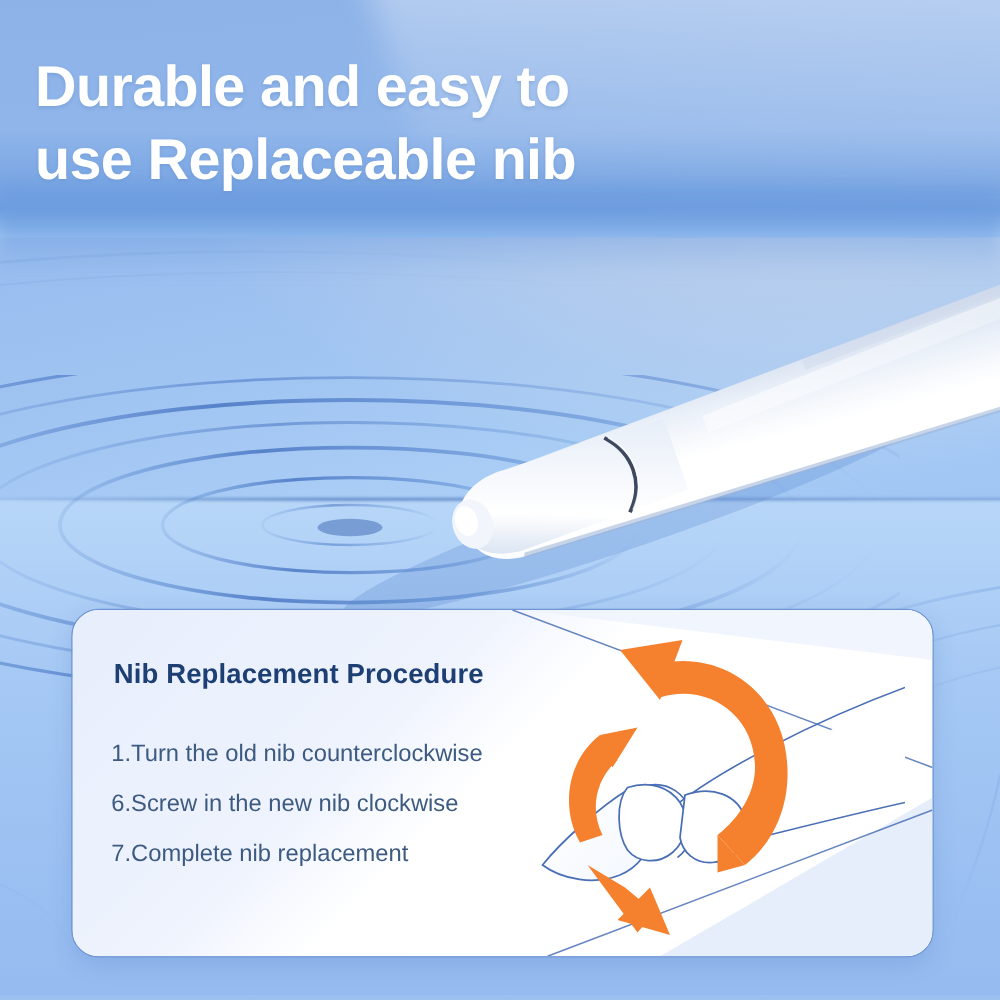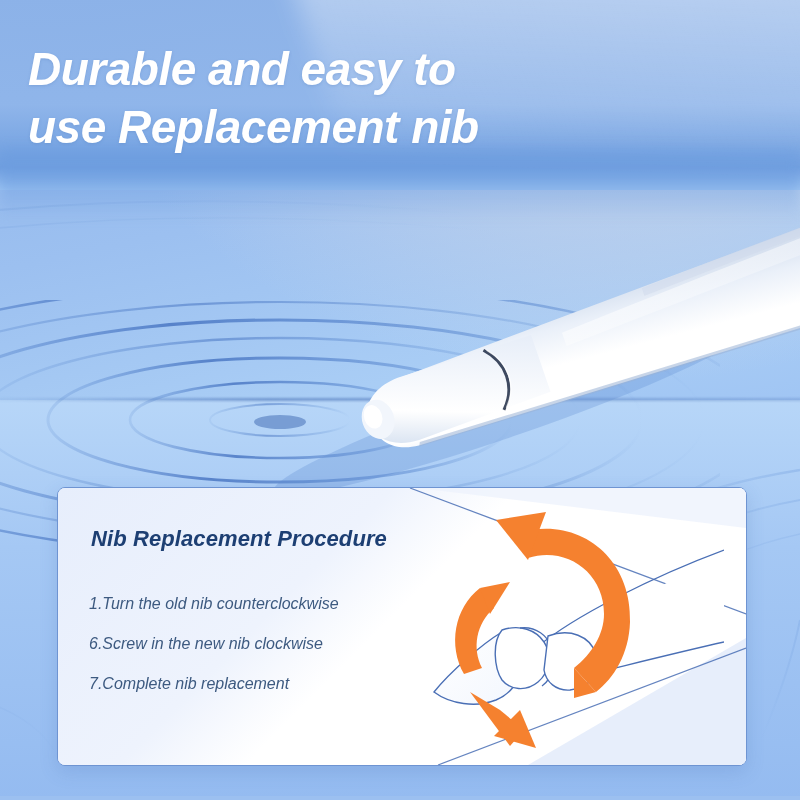--- a/index.html
+++ b/index.html
@@ -2,21 +2,21 @@
 <html><head>
 <meta charset="utf-8">
 <title>Stylus Nib Replacement</title>
 <style>
   html,body{margin:0;padding:0;}
   body{
     width:800px;height:800px;overflow:hidden;
     font-family:"Liberation Sans","DejaVu Sans",sans-serif;
     background:#9cc0f0;
   }
-  .poster{position:relative;width:800px;height:796px;overflow:hidden;font-style:italic;}
+  .poster{position:relative;width:800px;height:796px;overflow:hidden;}
 
   
   .bg-base{position:absolute;inset:0;
     background:
       radial-gradient(120% 80% at 78% 4%, #cdd6e8 0%, rgba(205,214,232,0) 55%),
       linear-gradient(168deg,#8fb4ea 0%, #9cc0f0 28%, #a9cdf5 48%, #96bcf2 72%, #8fb6ef 100%);
   }
   
   .horizon{position:absolute;left:0;right:0;top:0;height:190px;
     background:linear-gradient(180deg,#8cb2e8 0%,#8fb5ea 55%,#6d9ddf 88%,#9ec6f4 100%);
@@ -47,30 +47,30 @@
 
   
   .headline{position:absolute;left:28px;top:40px;width:520px;
     color:#ffffff;font-weight:700;font-size:46px;line-height:58px;
     letter-spacing:-0.5px;
     text-shadow:0 1px 3px rgba(80,120,180,.28);}
   .headline span{display:block;}
 
   
   .card{position:absolute;left:57px;top:487px;width:688px;height:277px;
-    border-radius:8px;
+    border-radius:22px;
     border:1.5px solid #6e94d2;
     background:linear-gradient(100deg,#eef3fd 0%,#f1f5fe 34%,#ffffff 52%,#ffffff 100%);
     box-shadow:0 6px 18px rgba(60,100,170,.18);
     overflow:hidden;}
   .card-lines{position:absolute;inset:0;}
   .card-title{position:absolute;left:33px;top:38px;
     font-size:22px;font-weight:700;color:#1d3f73;letter-spacing:.1px;}
   .card-steps{position:absolute;left:31px;top:96px;width:400px;}
-  .step{font-size:16px;color:#3d5a80;line-height:40px;white-space:nowrap;}
+  .step{font-size:19px;color:#3d5a80;line-height:40px;white-space:nowrap;}
 
   
   .nib-art{position:absolute;right:22px;top:8px;width:300px;height:262px;}
 </style>
 </head>
 <body>
 
 <div class="poster">
 
   <div class="bg-base"></div>
@@ -191,21 +191,21 @@
 
       <g transform="rotate(-19 400 300)">
         <ellipse cx="128" cy="470" rx="16" ry="20" fill="#f2f6fc"></ellipse>
         <ellipse cx="124" cy="466" rx="9" ry="12" fill="#ffffff"></ellipse>
       </g>
     </svg>
   </div>
 
   <div class="headline">
     <span>Durable and easy to</span>
-    <span>use Replacement nib</span>
+    <span>use Replaceable nib</span>
   </div>
 
   <div class="card">
 
     <div class="card-lines">
       <svg width="688" height="277" viewBox="0 0 688 277">
         <defs>
           <linearGradient id="cardWash" x1="0" y1="0" x2="1" y2="0.4">
             <stop offset="0" stop-color="#e7eefc"></stop>
             <stop offset="0.42" stop-color="#eef3fd"></stop>

